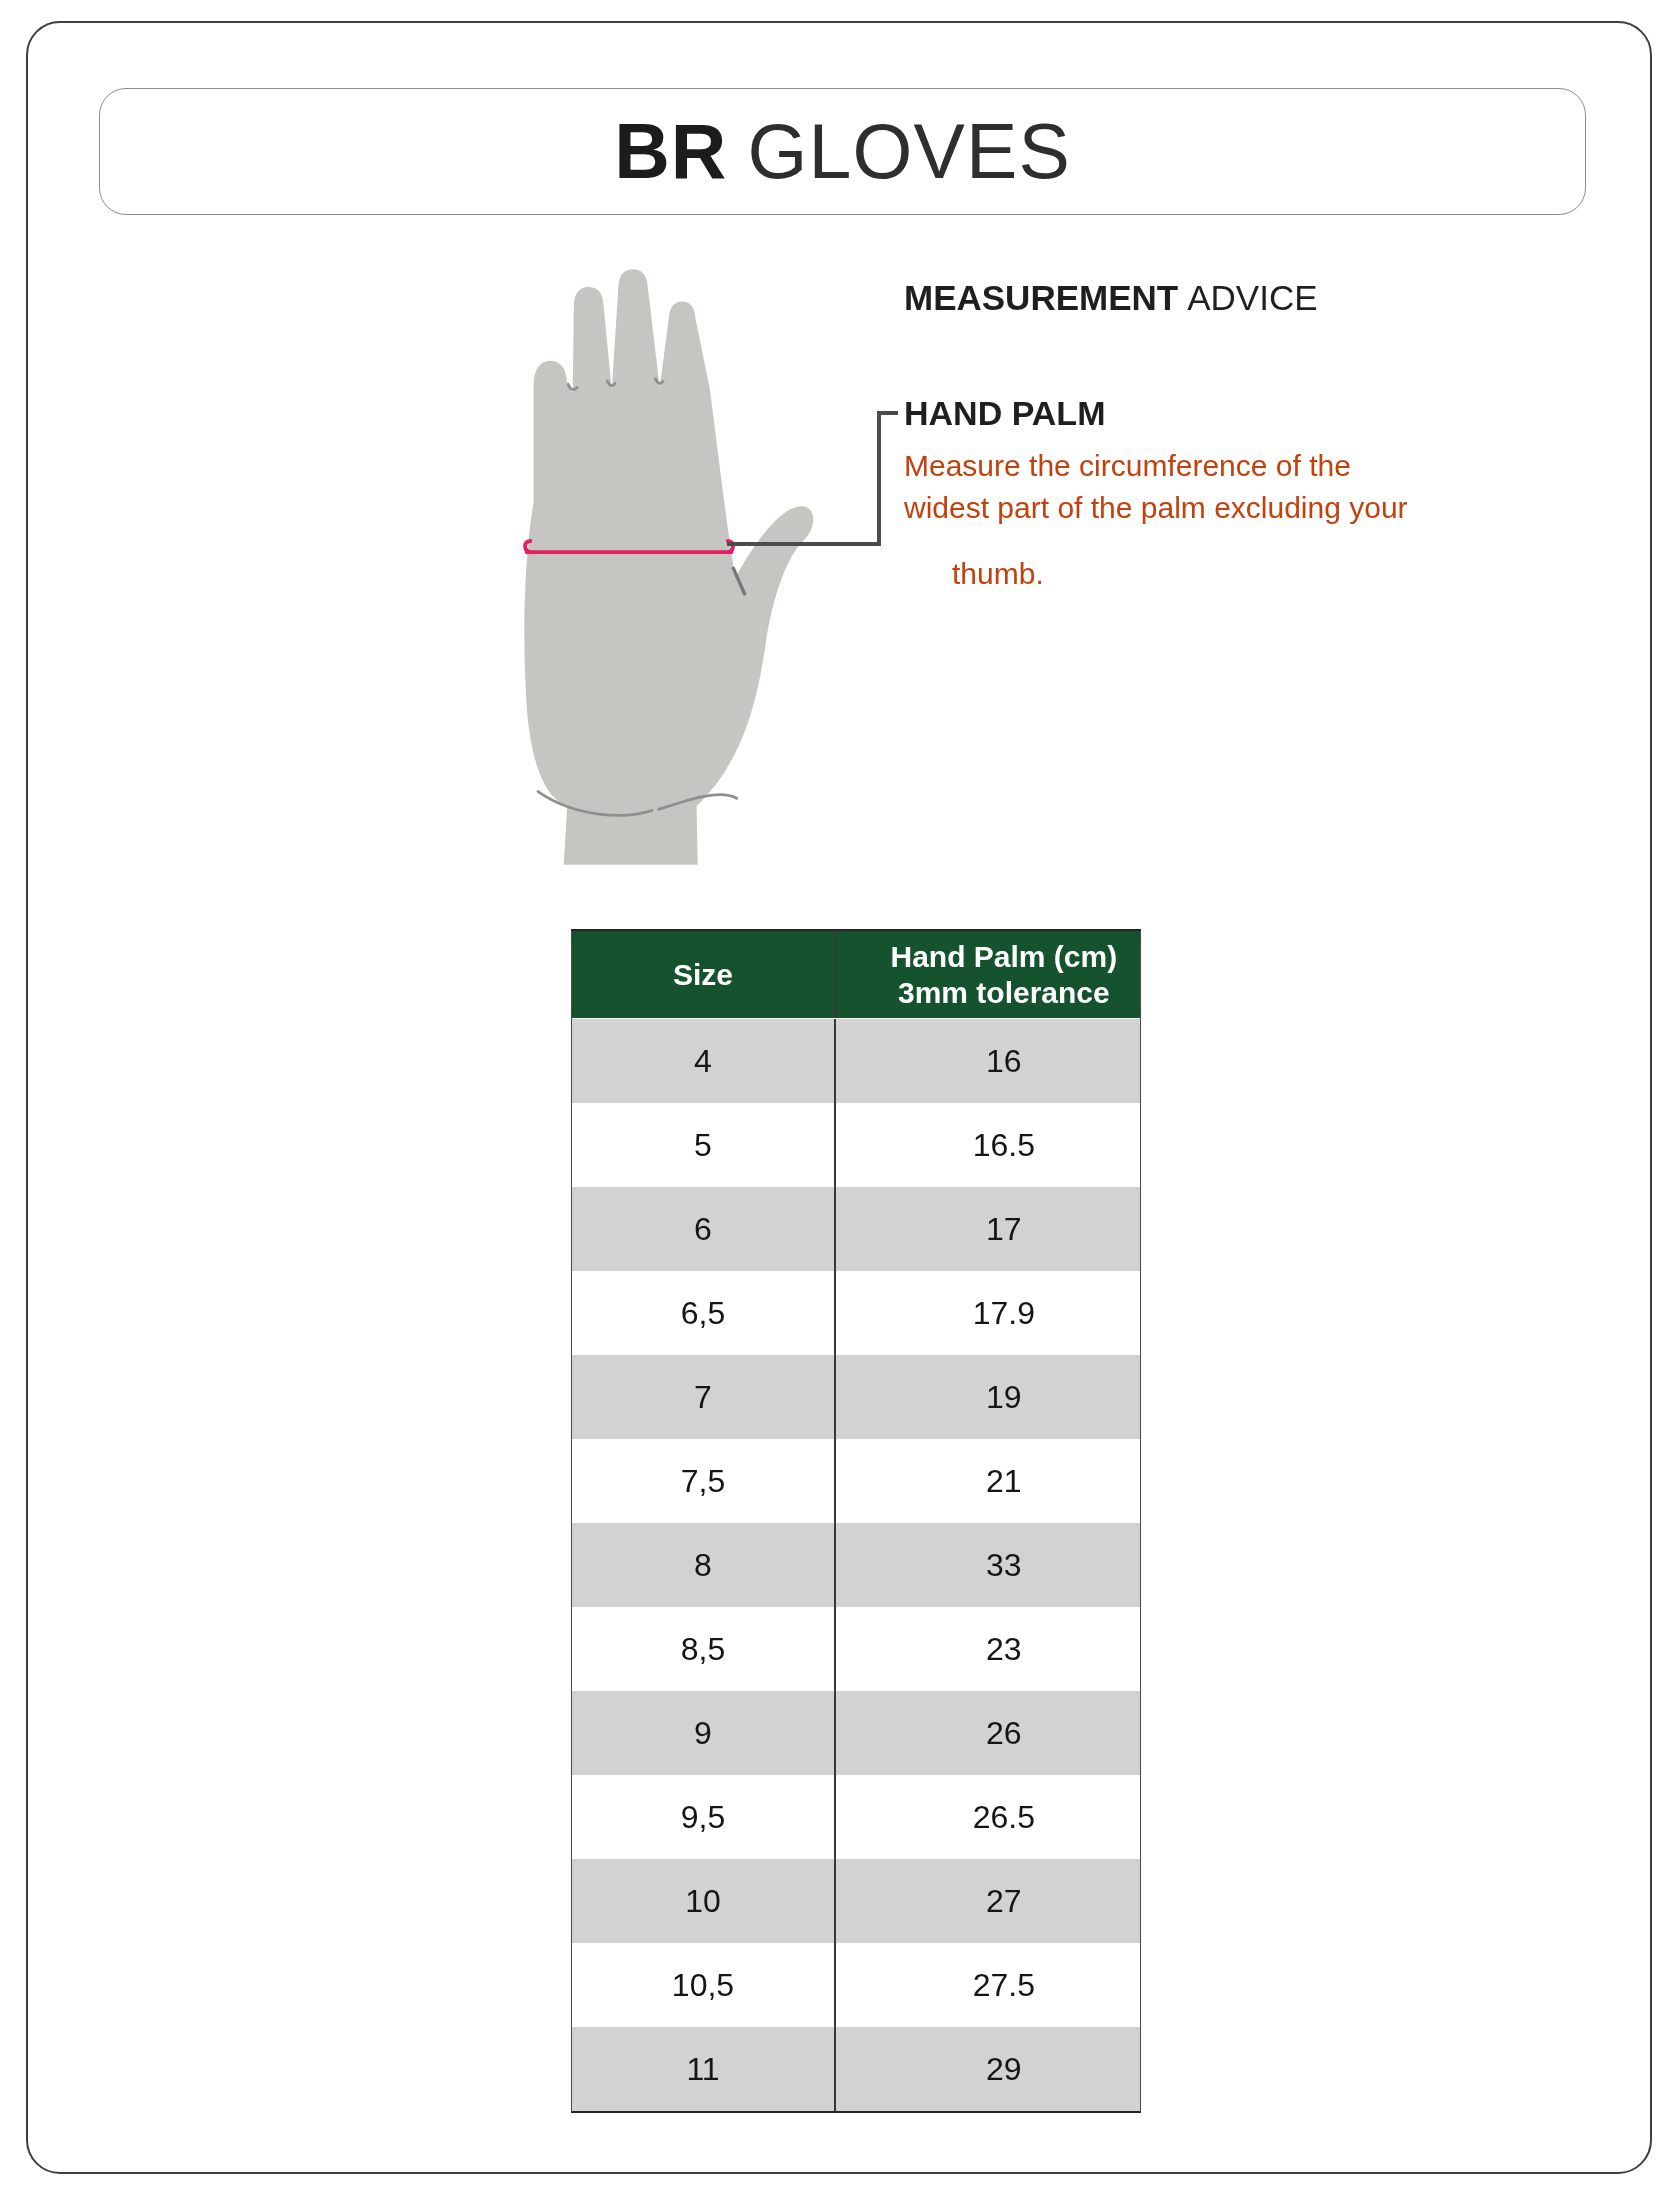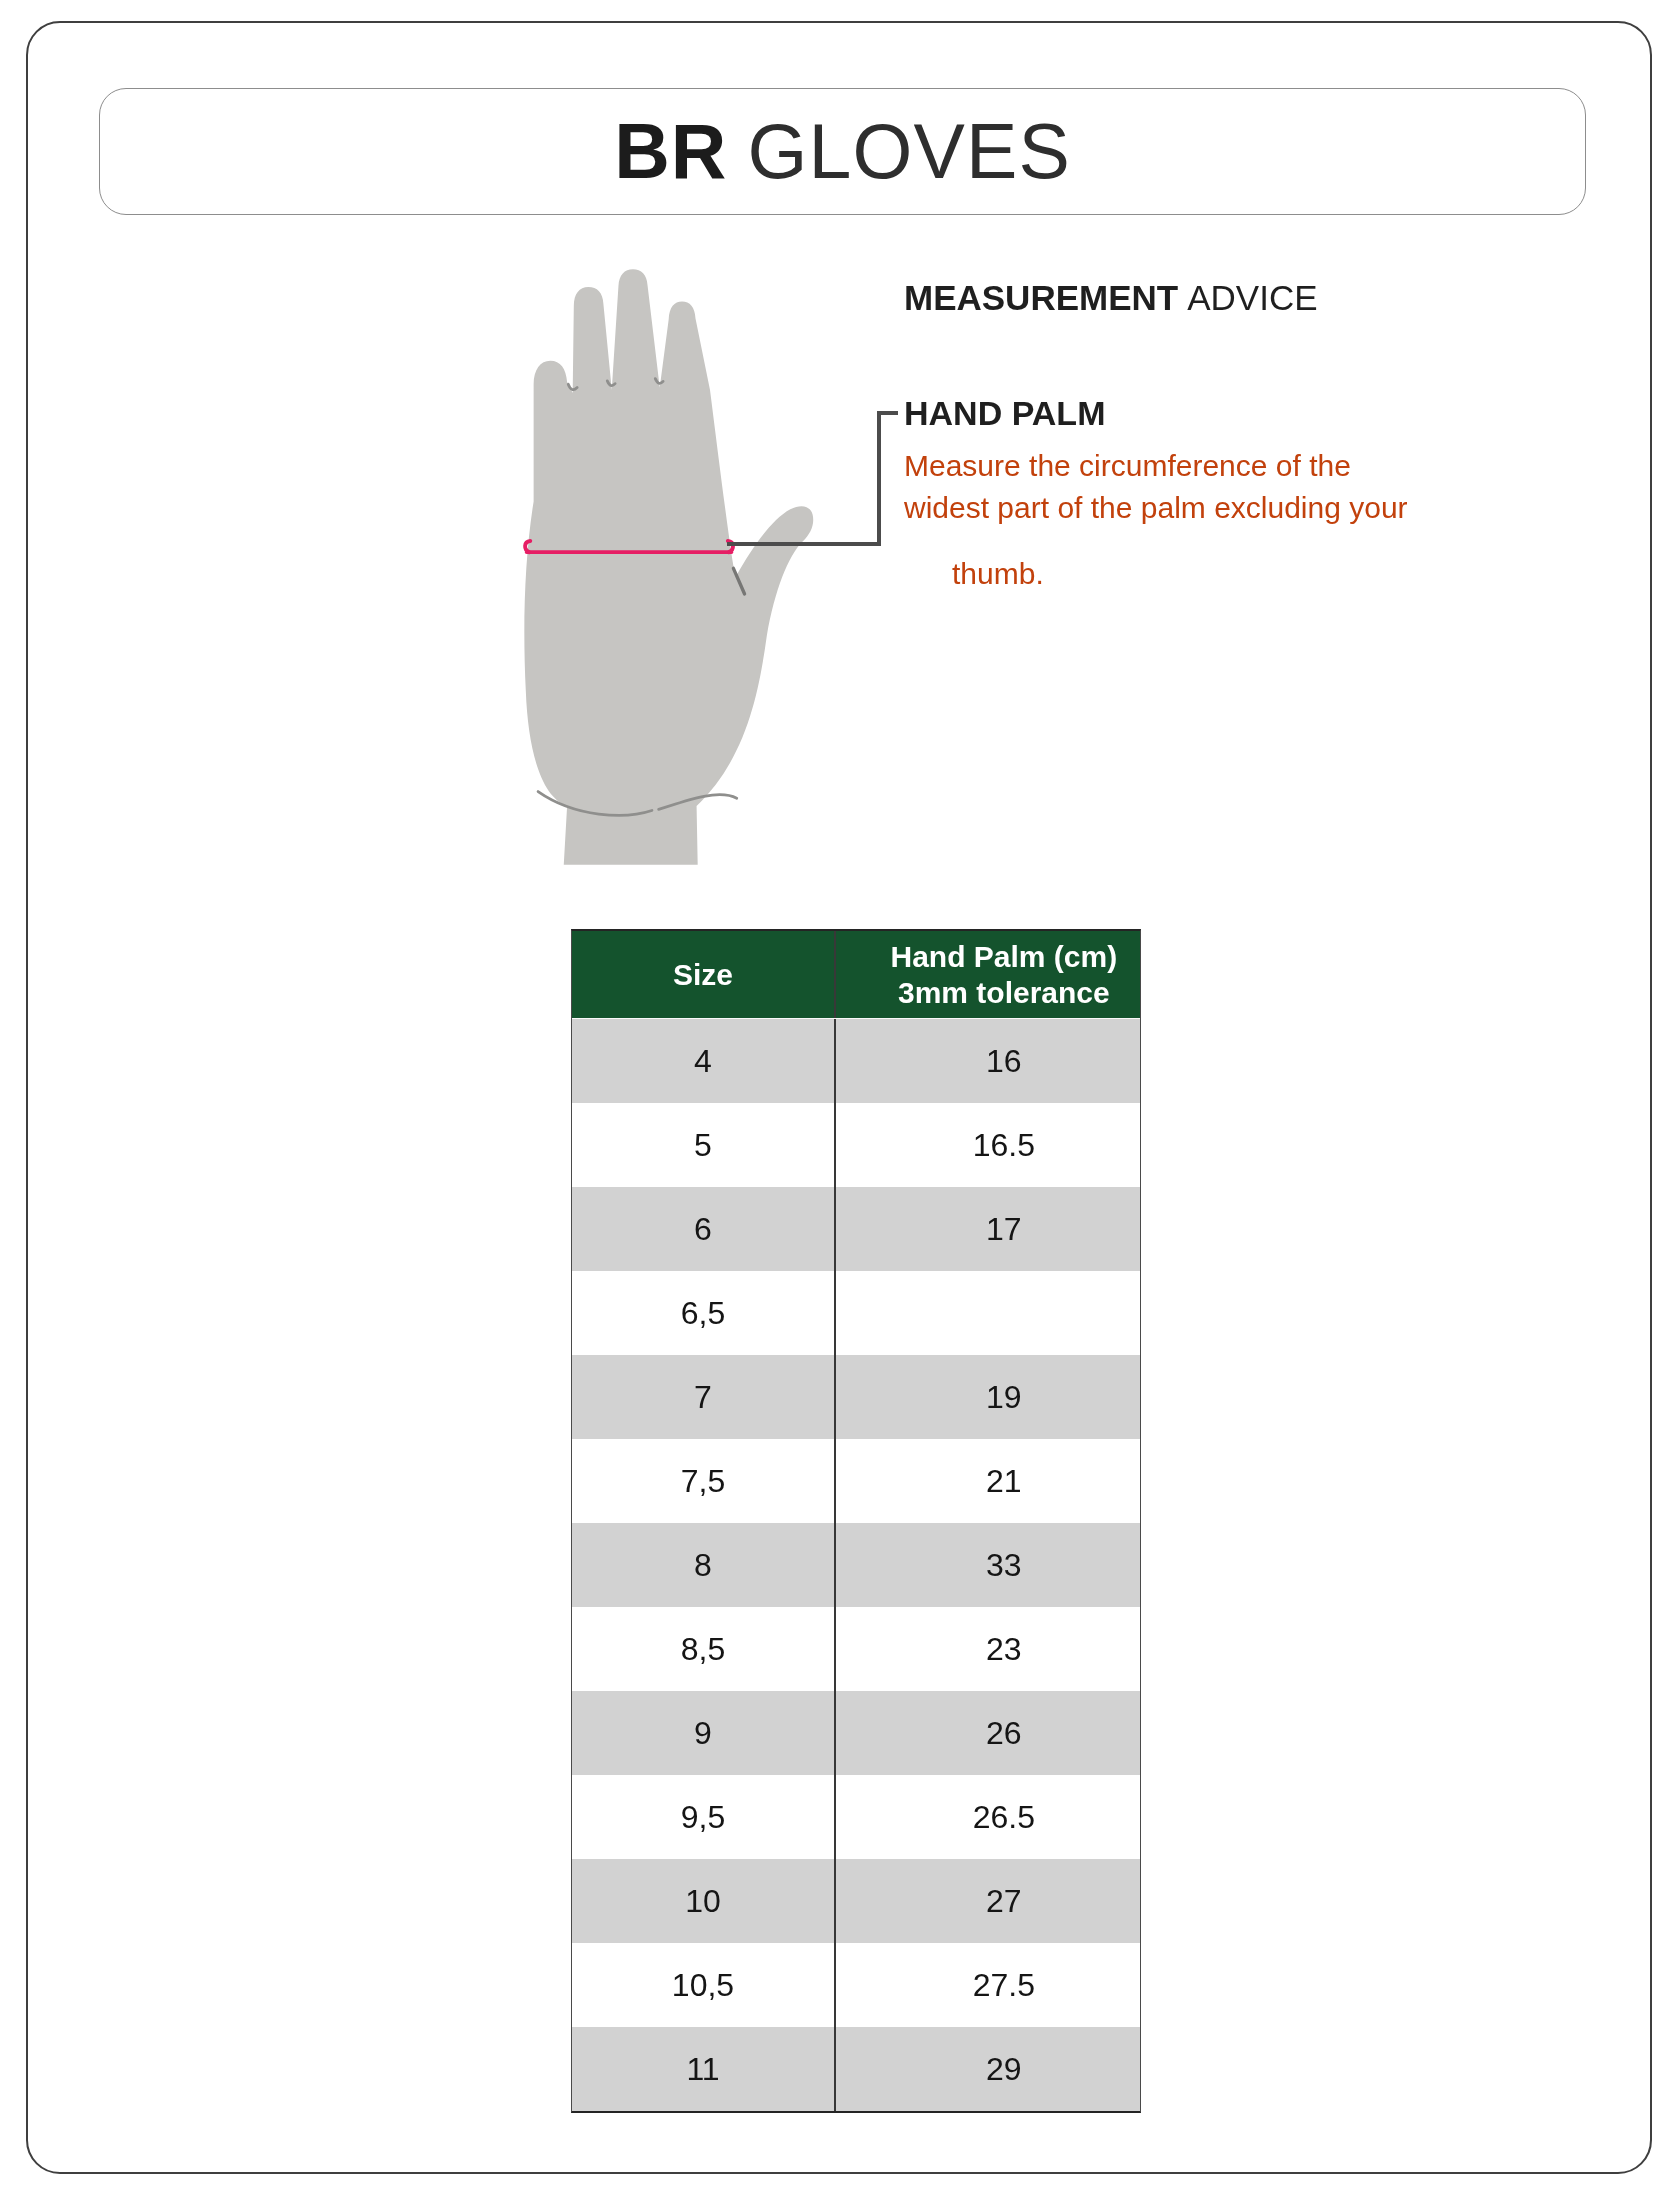--- a/index.html
+++ b/index.html
@@ -133,20 +133,21 @@
           <div class="cell col-palm">16.5</div>
         </div>
         <div class="trow striped">
           <div class="cell col-size">6</div>
           <div class="vdiv"></div>
           <div class="cell col-palm">17</div>
         </div>
         <div class="trow plain">
           <div class="cell col-size">6,5</div>
           <div class="vdiv"></div>
+          <div class="cell col-palm">17.9</div>
         </div>
         <div class="trow striped">
           <div class="cell col-size">7</div>
           <div class="vdiv"></div>
           <div class="cell col-palm">19</div>
         </div>
         <div class="trow plain">
           <div class="cell col-size">7,5</div>
           <div class="vdiv"></div>
           <div class="cell col-palm">21</div>

